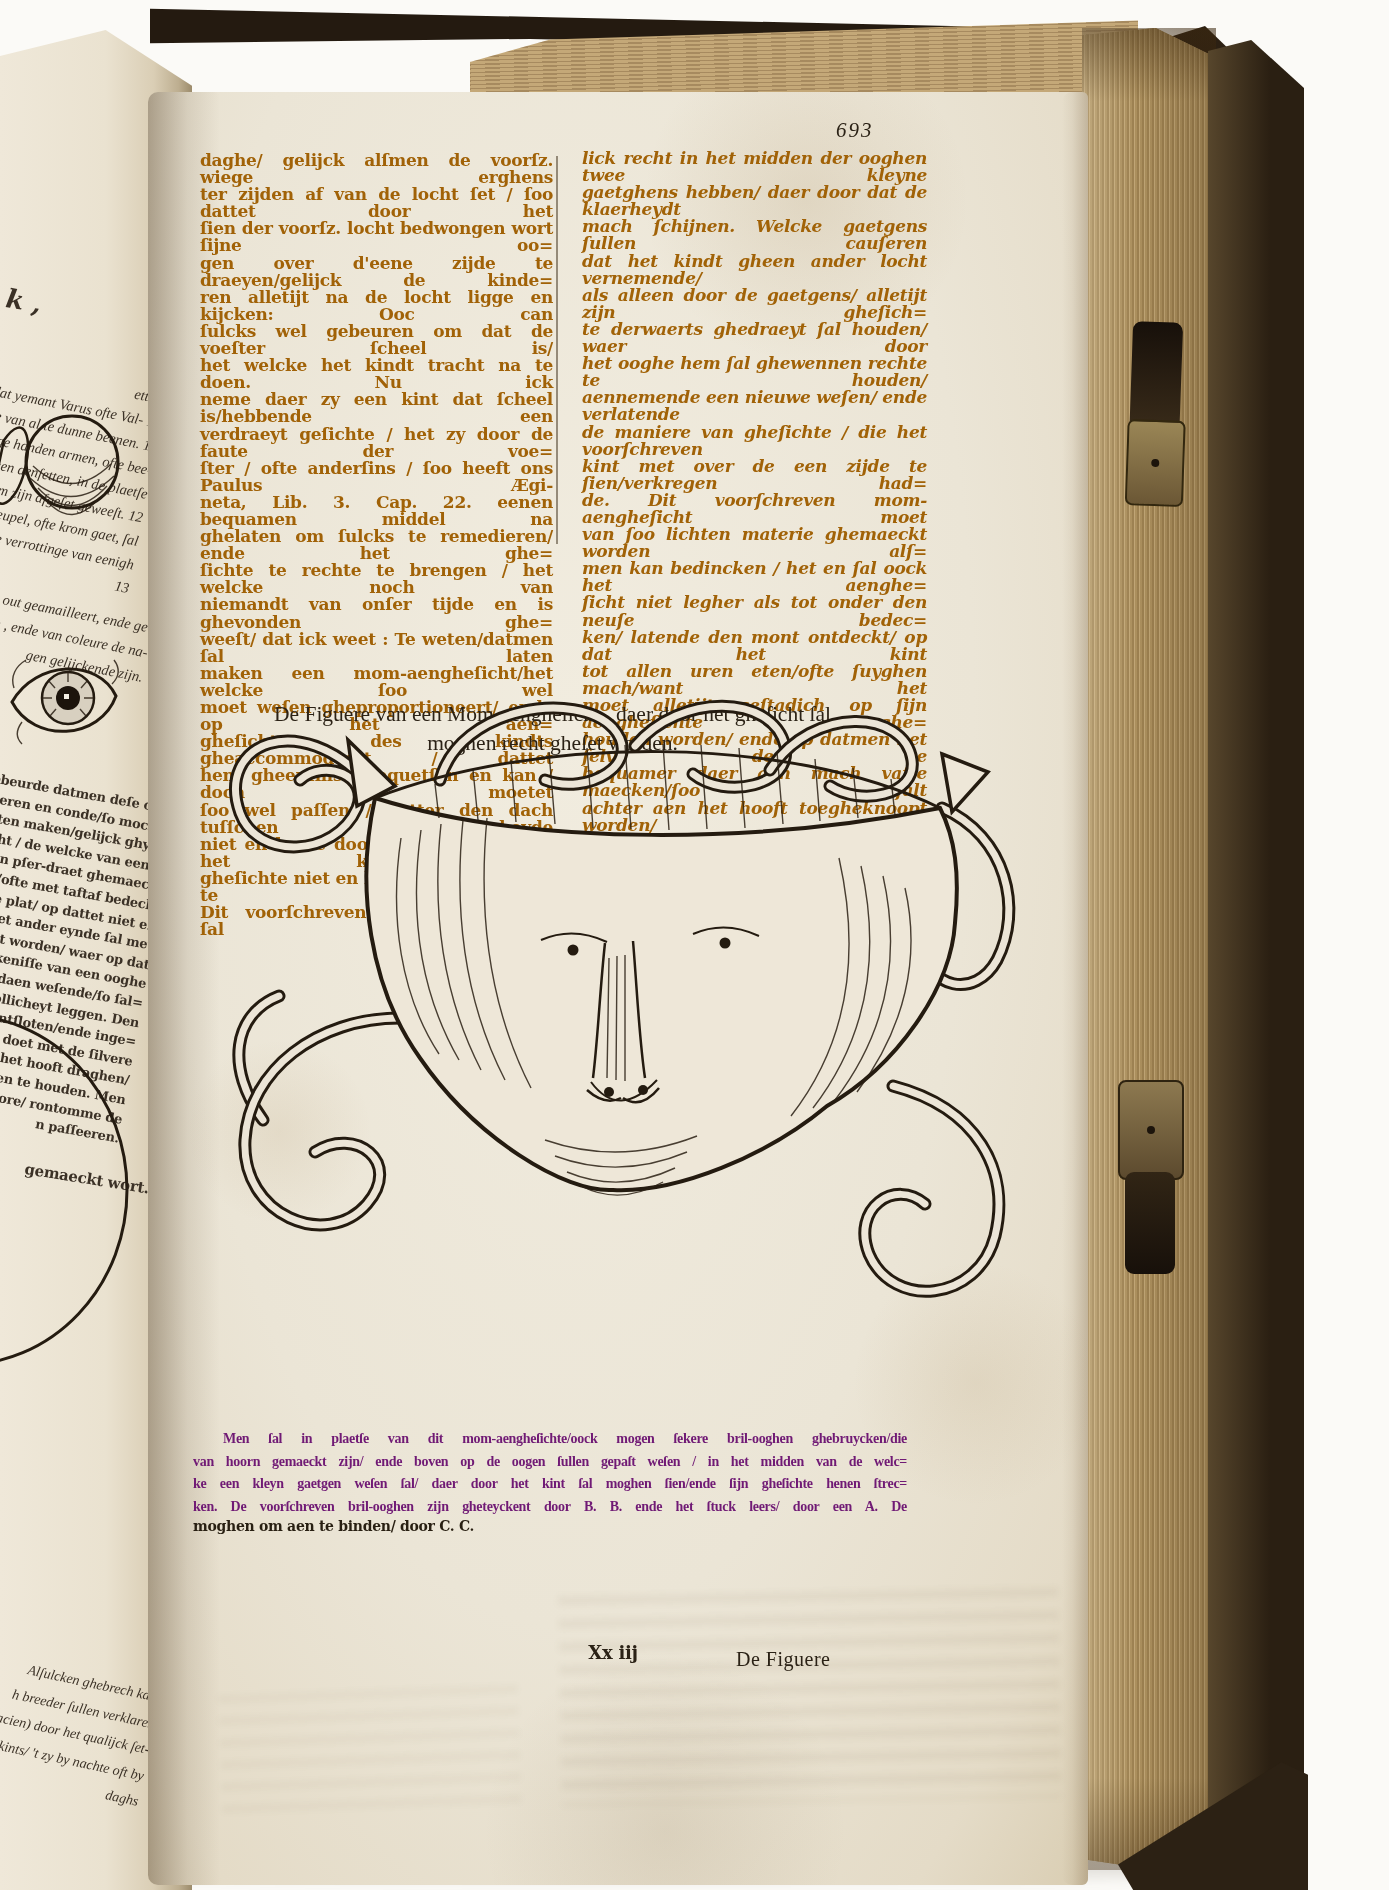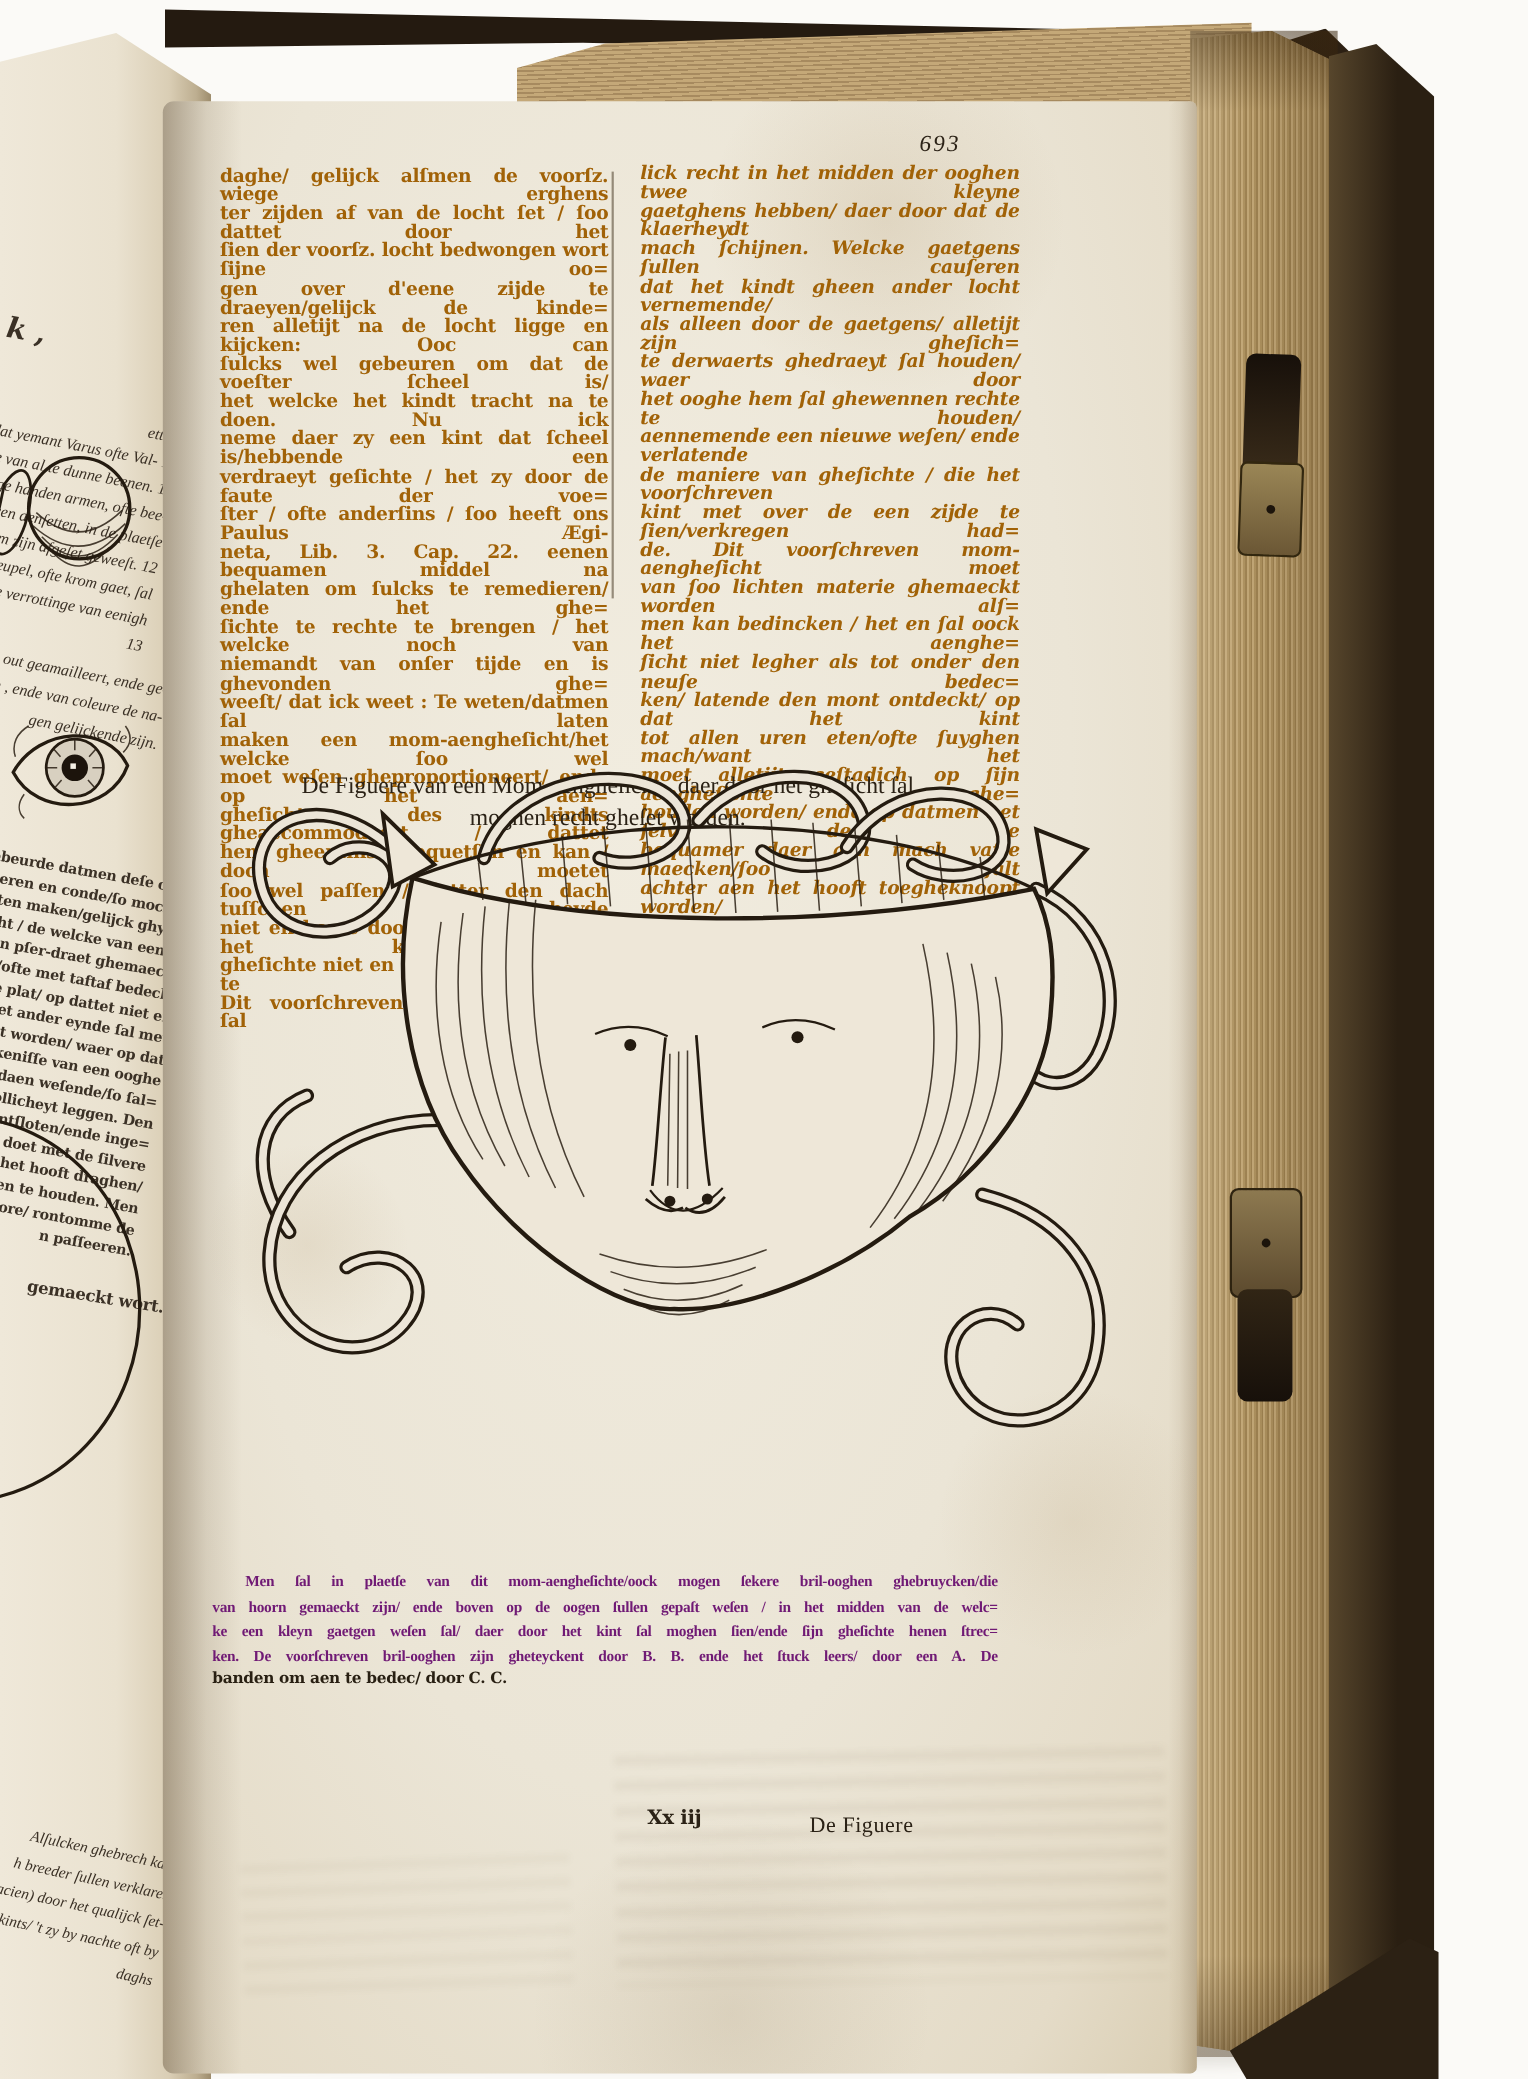--- a/index.html
+++ b/index.html
@@ -273,21 +273,21 @@
         <circle cx="438" cy="402" r="5" fill="#241b10"></circle>
       </g>
       <path class="hatch" stroke-width="1.6" d="M340,452 Q415,478 492,448 M350,468 Q415,492 482,464 M362,484 Q415,506 470,480 M376,498 Q415,518 458,494"></path>
     </g>
   </svg>
 
   <div class="abs blackletter para">Men ſal in plaetſe van dit mom-aengheſichte/oock mogen ſekere bril-ooghen ghebruycken/die
 van hoorn gemaeckt zijn/ ende boven op de oogen ſullen gepaſt weſen / in het midden van de welc=
 ke een kleyn gaetgen weſen ſal/ daer door het kint ſal moghen ſien/ende ſijn gheſichte henen ſtrec=
 ken. De voorſchreven bril-ooghen zijn gheteyckent door B. B. ende het ſtuck leers/ door een A. De</div>
-  <div class="abs blackletter para-last">banden om aen te bedec/ door C. C.</div>
+  <div class="abs blackletter para-last">moghen om aen te binden/ door C. C.</div>
 
   <div class="abs blackletter sig">Xx iij</div>
   <div class="abs roman catchword">De Figuere</div>
 
   <div class="abs clasp clasp-upper">
     <div class="strap"></div>
     <div class="brass">
         <div class="pin"></div>
       </div>
   </div>

